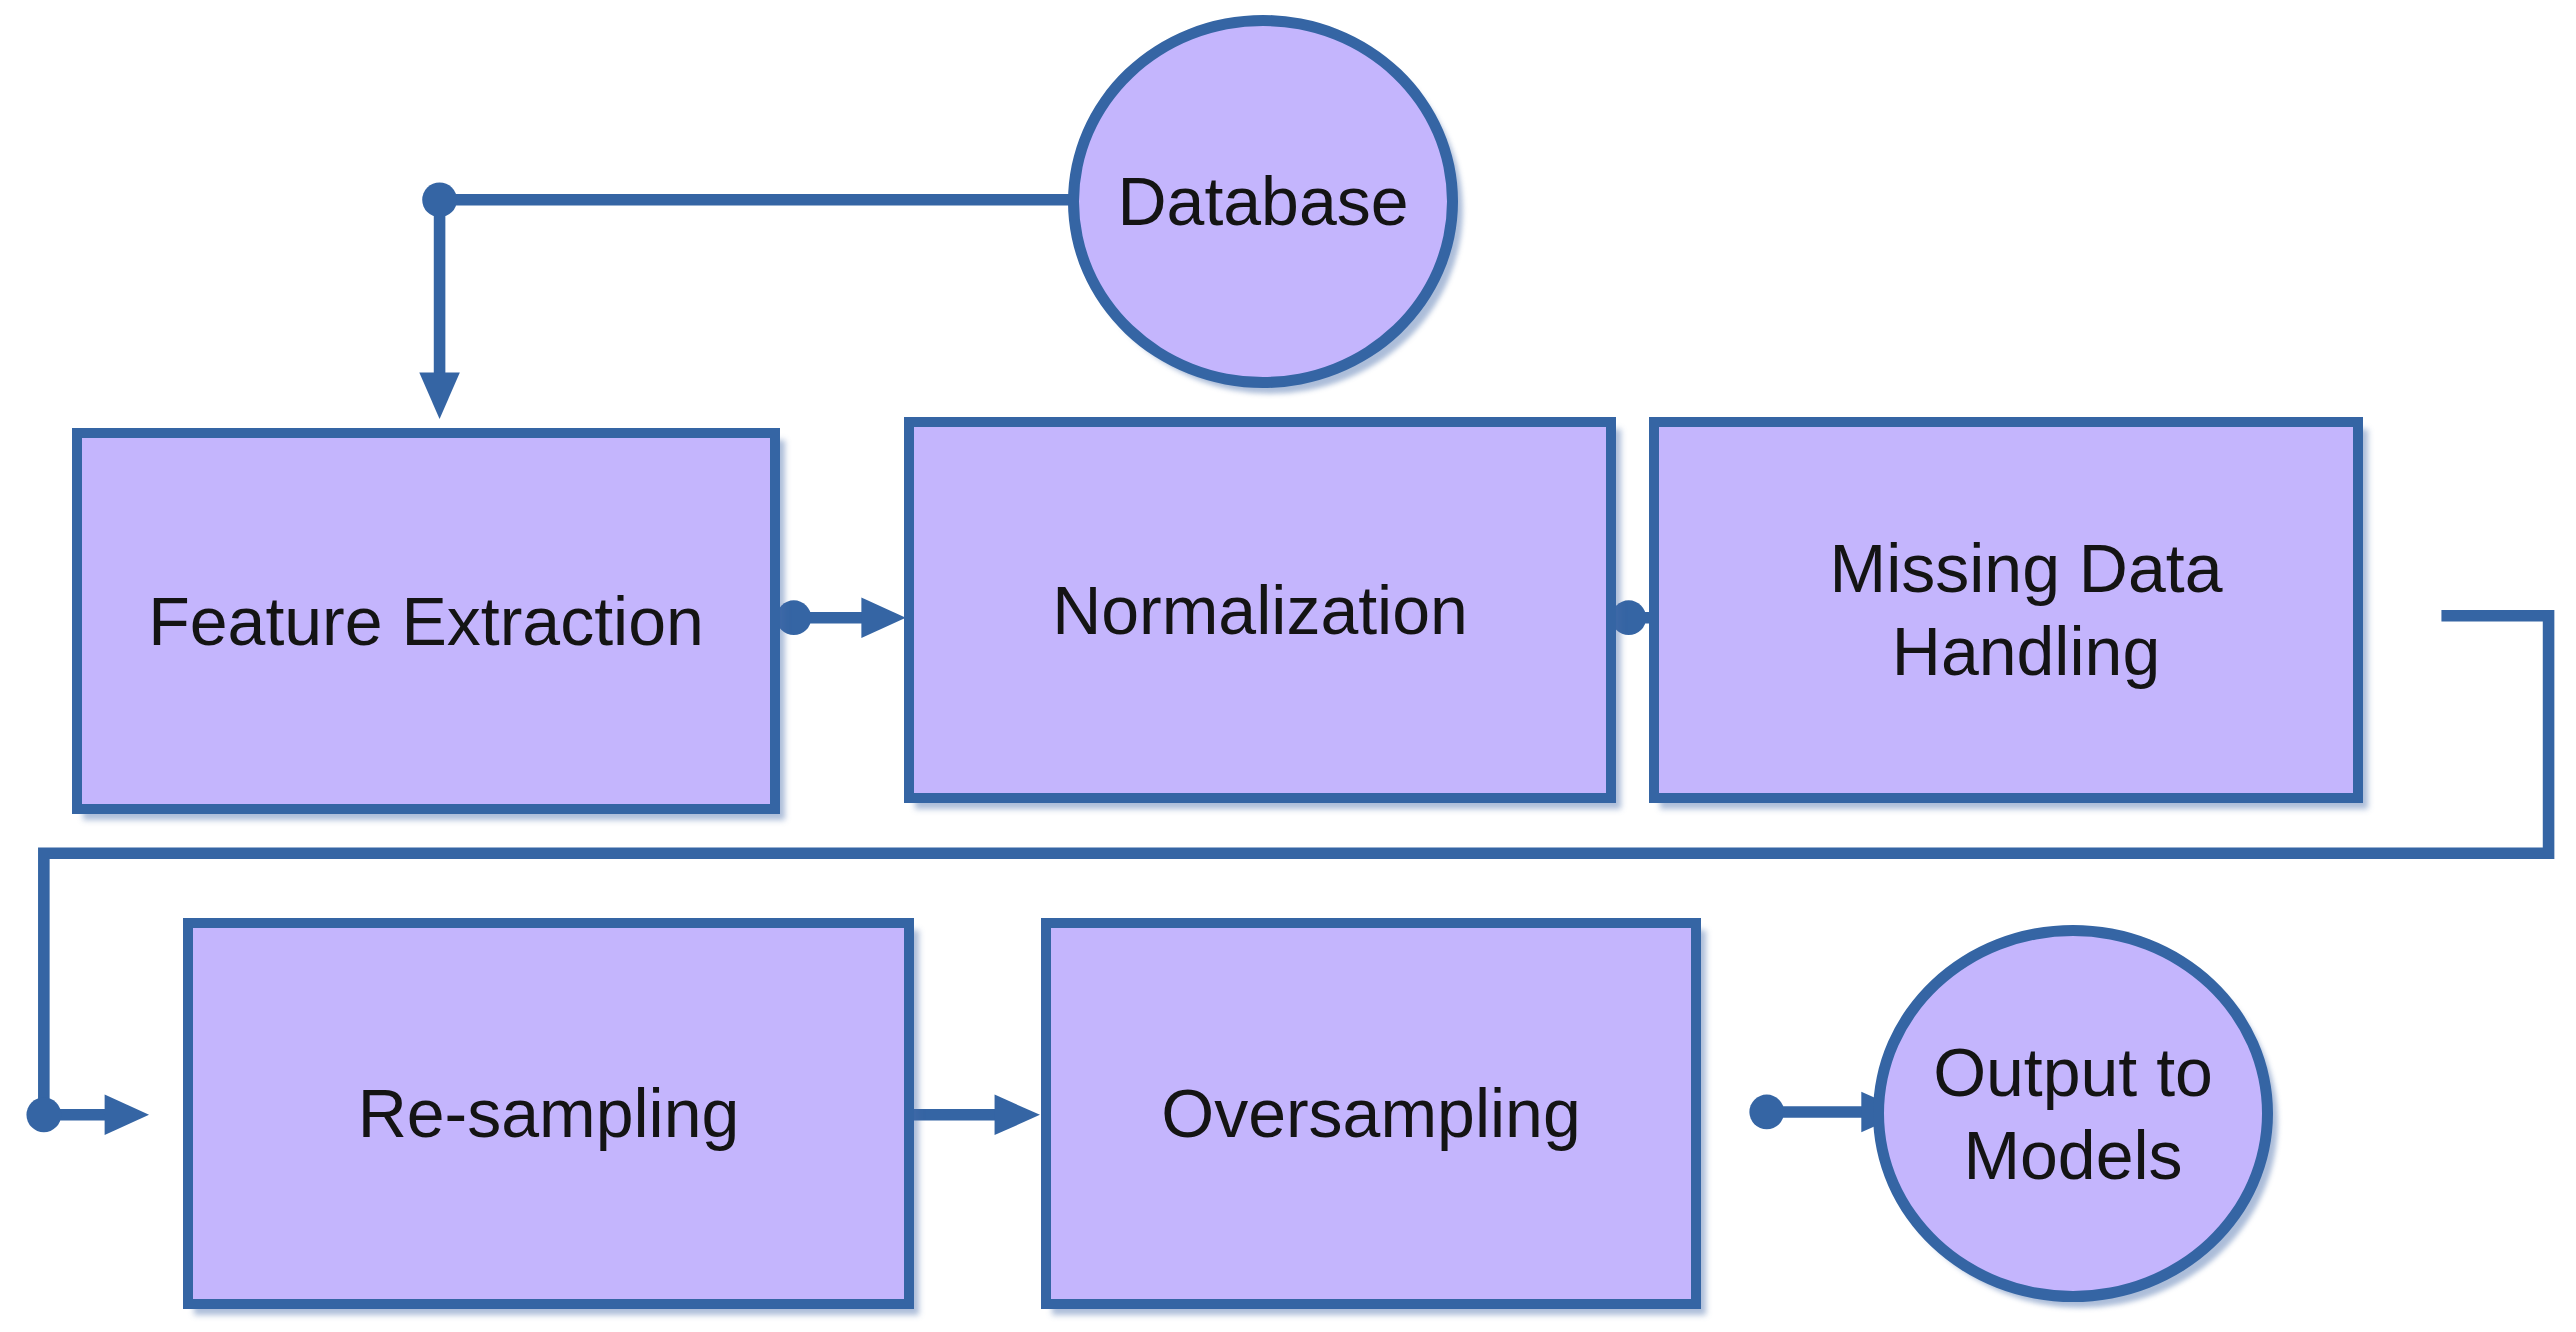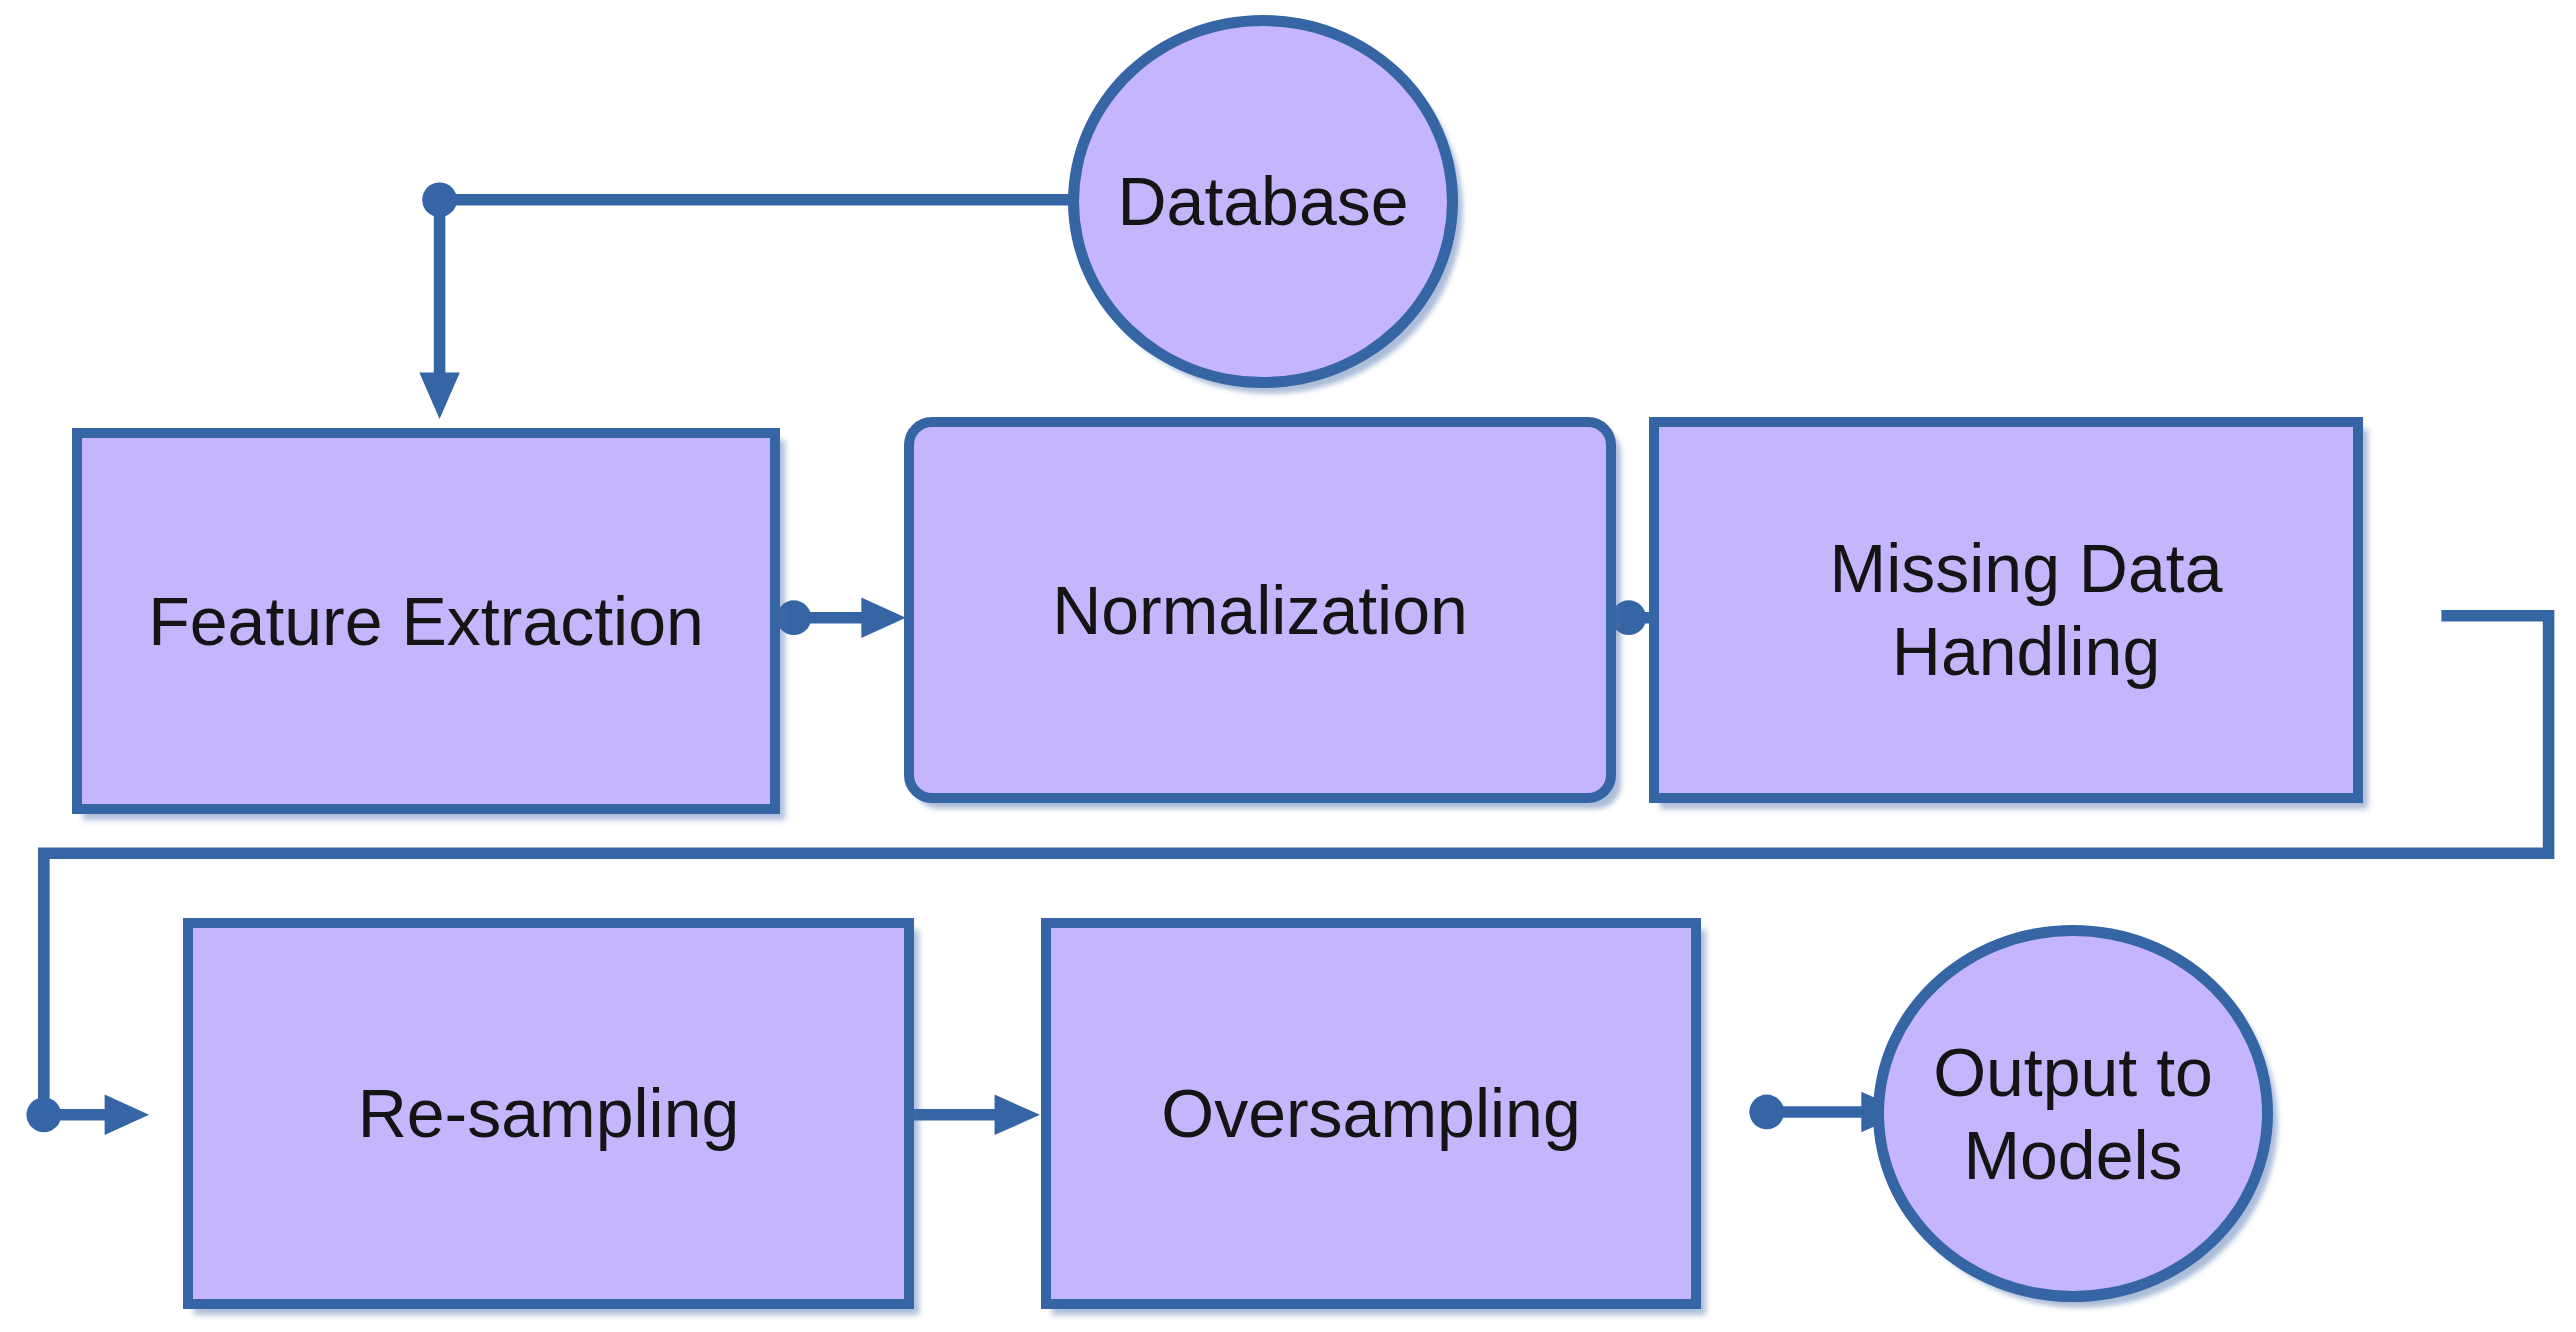--- a/index.html
+++ b/index.html
@@ -76,21 +76,21 @@
   </svg>
 
   <div class="node circle" style="left:1068px;top:15.4px;width:390px;height:373px;">
     <span class="label">Database</span>
   </div>
 
   <div class="node rect" style="left:72px;top:428px;width:708px;height:386px;">
     <span class="label">Feature Extraction</span>
   </div>
 
-  <div class="node rect" style="left:904px;top:417px;width:712px;height:386px;border-radius:28px;">
+  <div class="node rect" style="left:904px;top:417px;width:712px;height:386px;">
     <span class="label">Normalization</span>
   </div>
 
   <div class="node rect" style="left:1649px;top:417px;width:714px;height:386px;padding-left:40px;">
     <span class="label wrap-missing">Missing Data Handling</span>
   </div>
 
   <div class="node rect" style="left:149px;top:918px;width:731px;height:391px;margin-left:34px;">
     <span class="label">Re-sampling</span>
   </div>

